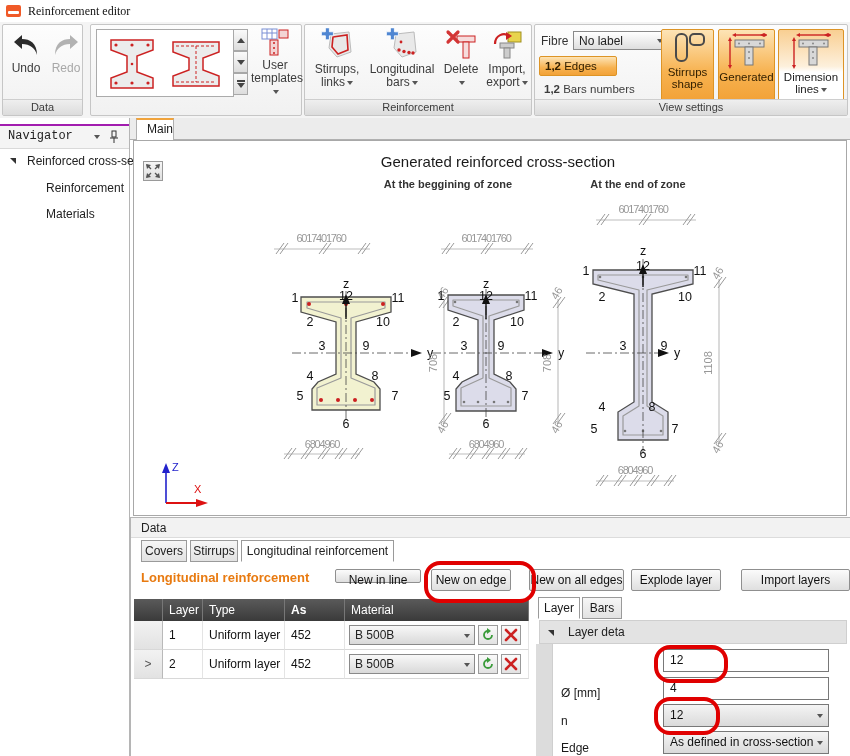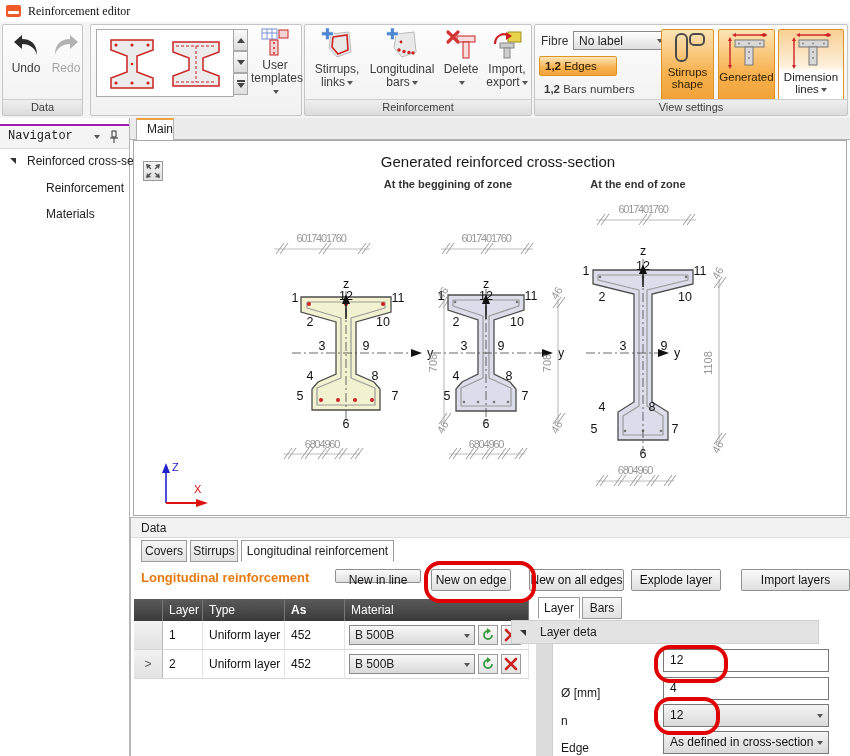--- a/index.html
+++ b/index.html
@@ -45,21 +45,21 @@
   .dtab.active{background:#fff;border-bottom:1px solid #fff;z-index:2;}
   .tbtn{position:absolute;box-sizing:border-box;border:1px solid #8f8f8f;border-radius:2px;background:linear-gradient(#fbfbfb,#dfdfdf);text-align:center;font-size:12px;line-height:20px;color:#111;}
   #lrheading{left:10px;top:53px;font-size:13px;font-weight:bold;color:#e87a10;}
   .th{position:absolute;top:82px;height:22px;background:linear-gradient(#5a5a5a,#3a3a3a);color:#fff;font-size:12px;line-height:22px;box-sizing:border-box;border-right:1px solid #777;padding-left:6px;}
   .cell{position:absolute;height:29px;box-sizing:border-box;border-bottom:1px solid #d8d8d8;border-right:1px solid #e4e4e4;font-size:12px;line-height:28px;padding-left:6px;background:#fff;color:#111;}
   .selcell{background:linear-gradient(#f2f2f2,#e2e2e2);border-right:1px solid #b9b9b9;color:#555;text-align:center;padding-left:0;}
   .matcombo{position:absolute;box-sizing:border-box;height:20px;background:linear-gradient(#f8f8f8,#d9d9d9);border:1px solid #8a8a8a;font-size:12px;line-height:18px;padding-left:5px;color:#222;}
   .iconbtn{position:absolute;width:20px;height:20px;box-sizing:border-box;border:1px solid #9a9a9a;background:linear-gradient(#fafafa,#e2e2e2);text-align:center;}
   .ptab{position:absolute;top:80px;height:22px;box-sizing:border-box;border:1px solid #9a9a9a;background:linear-gradient(#f6f6f6,#e2e2e2);text-align:center;font-size:12px;line-height:20px;}
   .ptab.active{background:#fff;border-bottom:1px solid #fff;z-index:2;}
-  #propgroup{left:380px;top:103px;width:308px;height:24px;background:#e3e3e3;border:1px solid #cfcfcf;box-sizing:border-box;font-size:12px;line-height:22px;color:#222;padding-left:12px;}
+  #propgroup{left:408px;top:103px;width:308px;height:24px;background:#e3e3e3;border:1px solid #cfcfcf;box-sizing:border-box;font-size:12px;line-height:22px;color:#222;padding-left:12px;}
   .fieldlbl{position:absolute;left:430px;font-size:12px;color:#1a1a1a;margin-top:32px;}
   .fieldin{position:absolute;left:532px;width:166px;height:23px;box-sizing:border-box;border:1px solid #787878;background:#fff;font-size:12px;line-height:21px;padding-left:6px;color:#111;}
   .fieldcombo{background:linear-gradient(#f4f4f4,#dadada);}
   .indent{position:absolute;left:405px;width:16px;background:#dcdcdc;border-right:1px solid #cfcfcf;}
   
   .redoval{position:absolute;border:4px solid #e00000;border-radius:16px;z-index:50;pointer-events:none;}
   svg text{font-family:"Liberation Sans",sans-serif;}
   .en{font-size:12.5px;fill:#111;}
   .dim{font-size:11px;fill:#979797;letter-spacing:-1.2px;}
   .dimv{font-size:11px;fill:#979797;}

